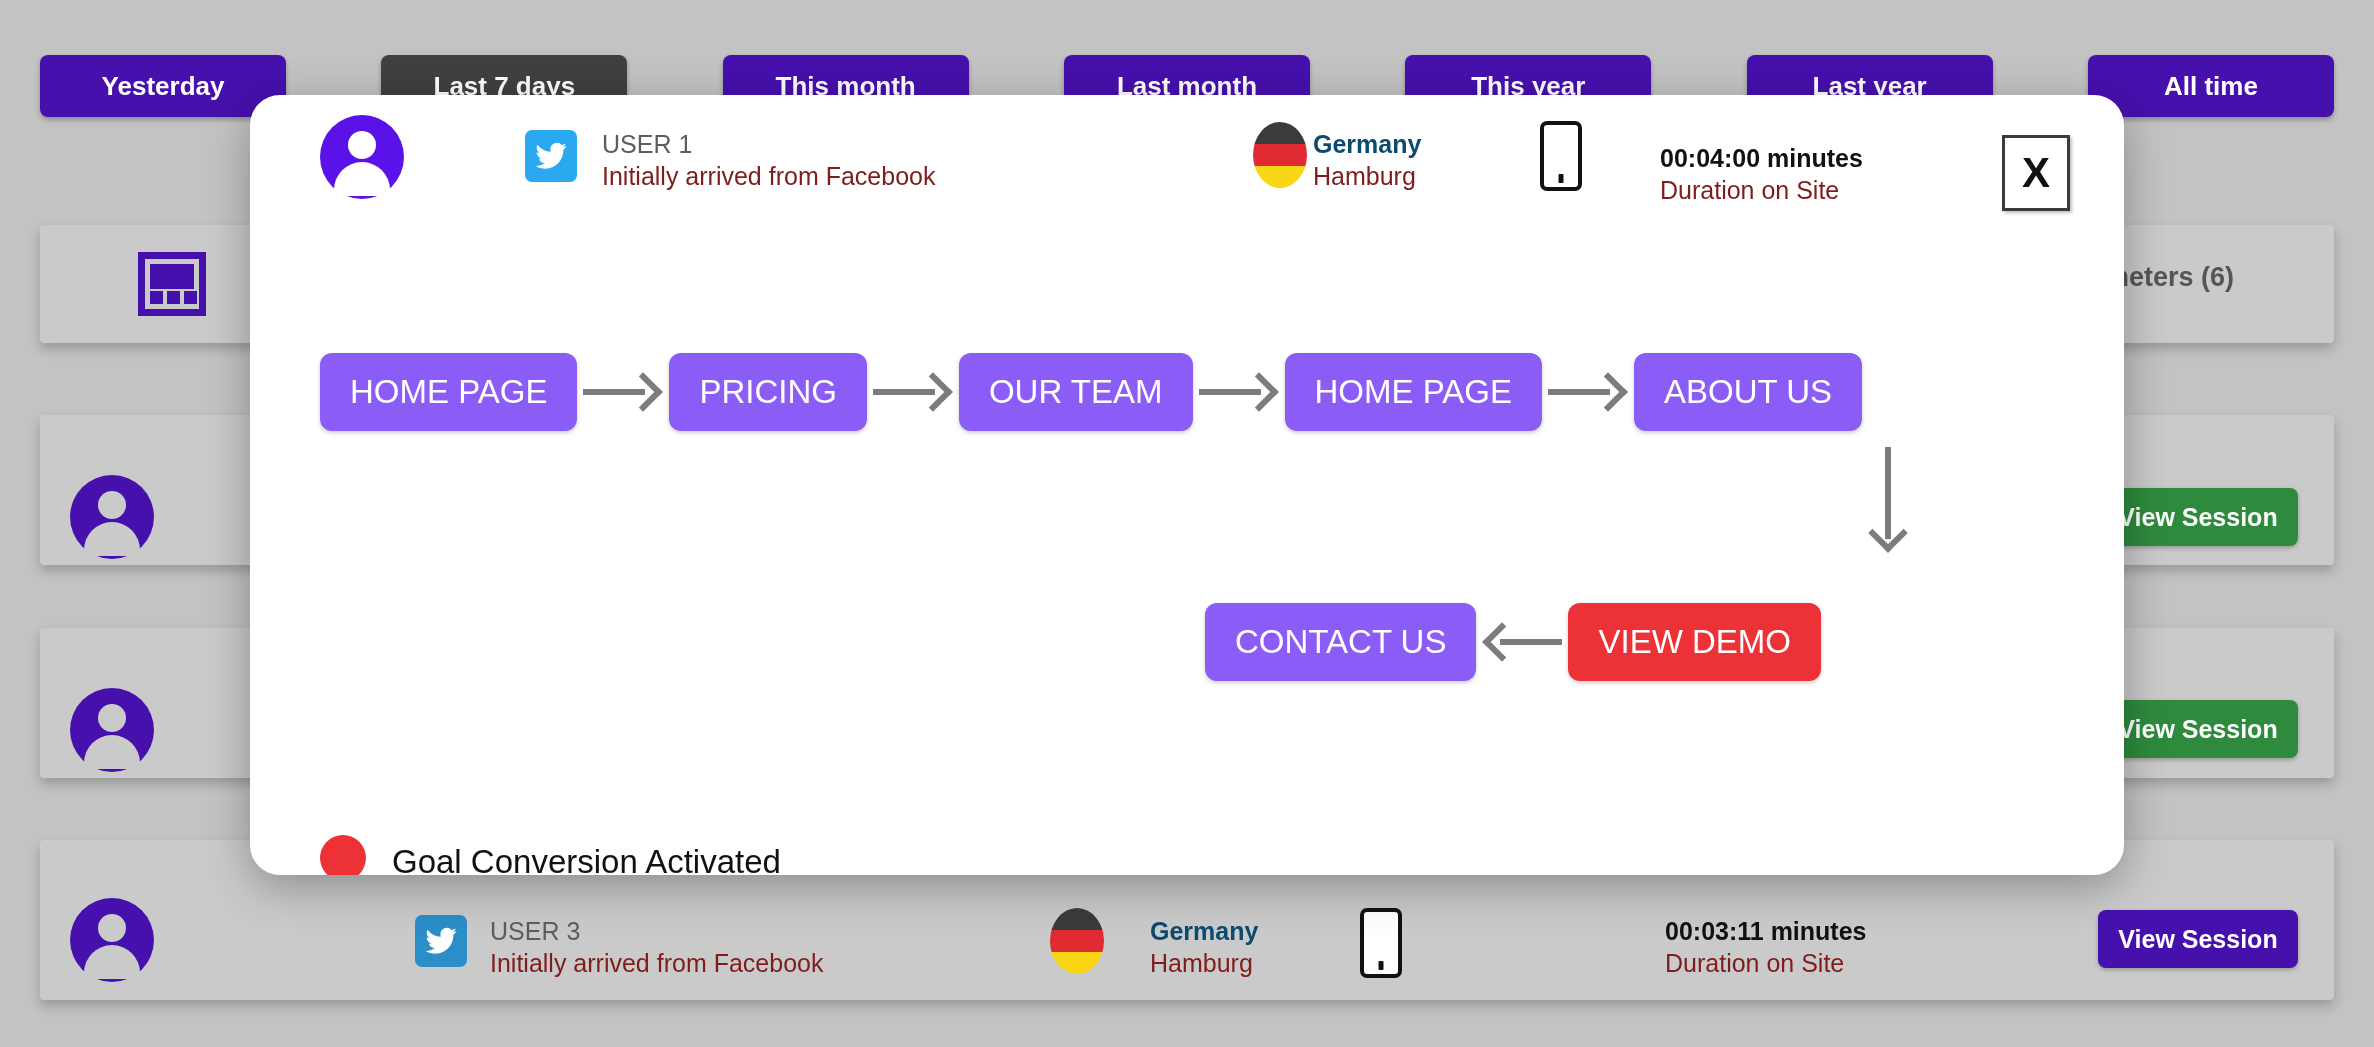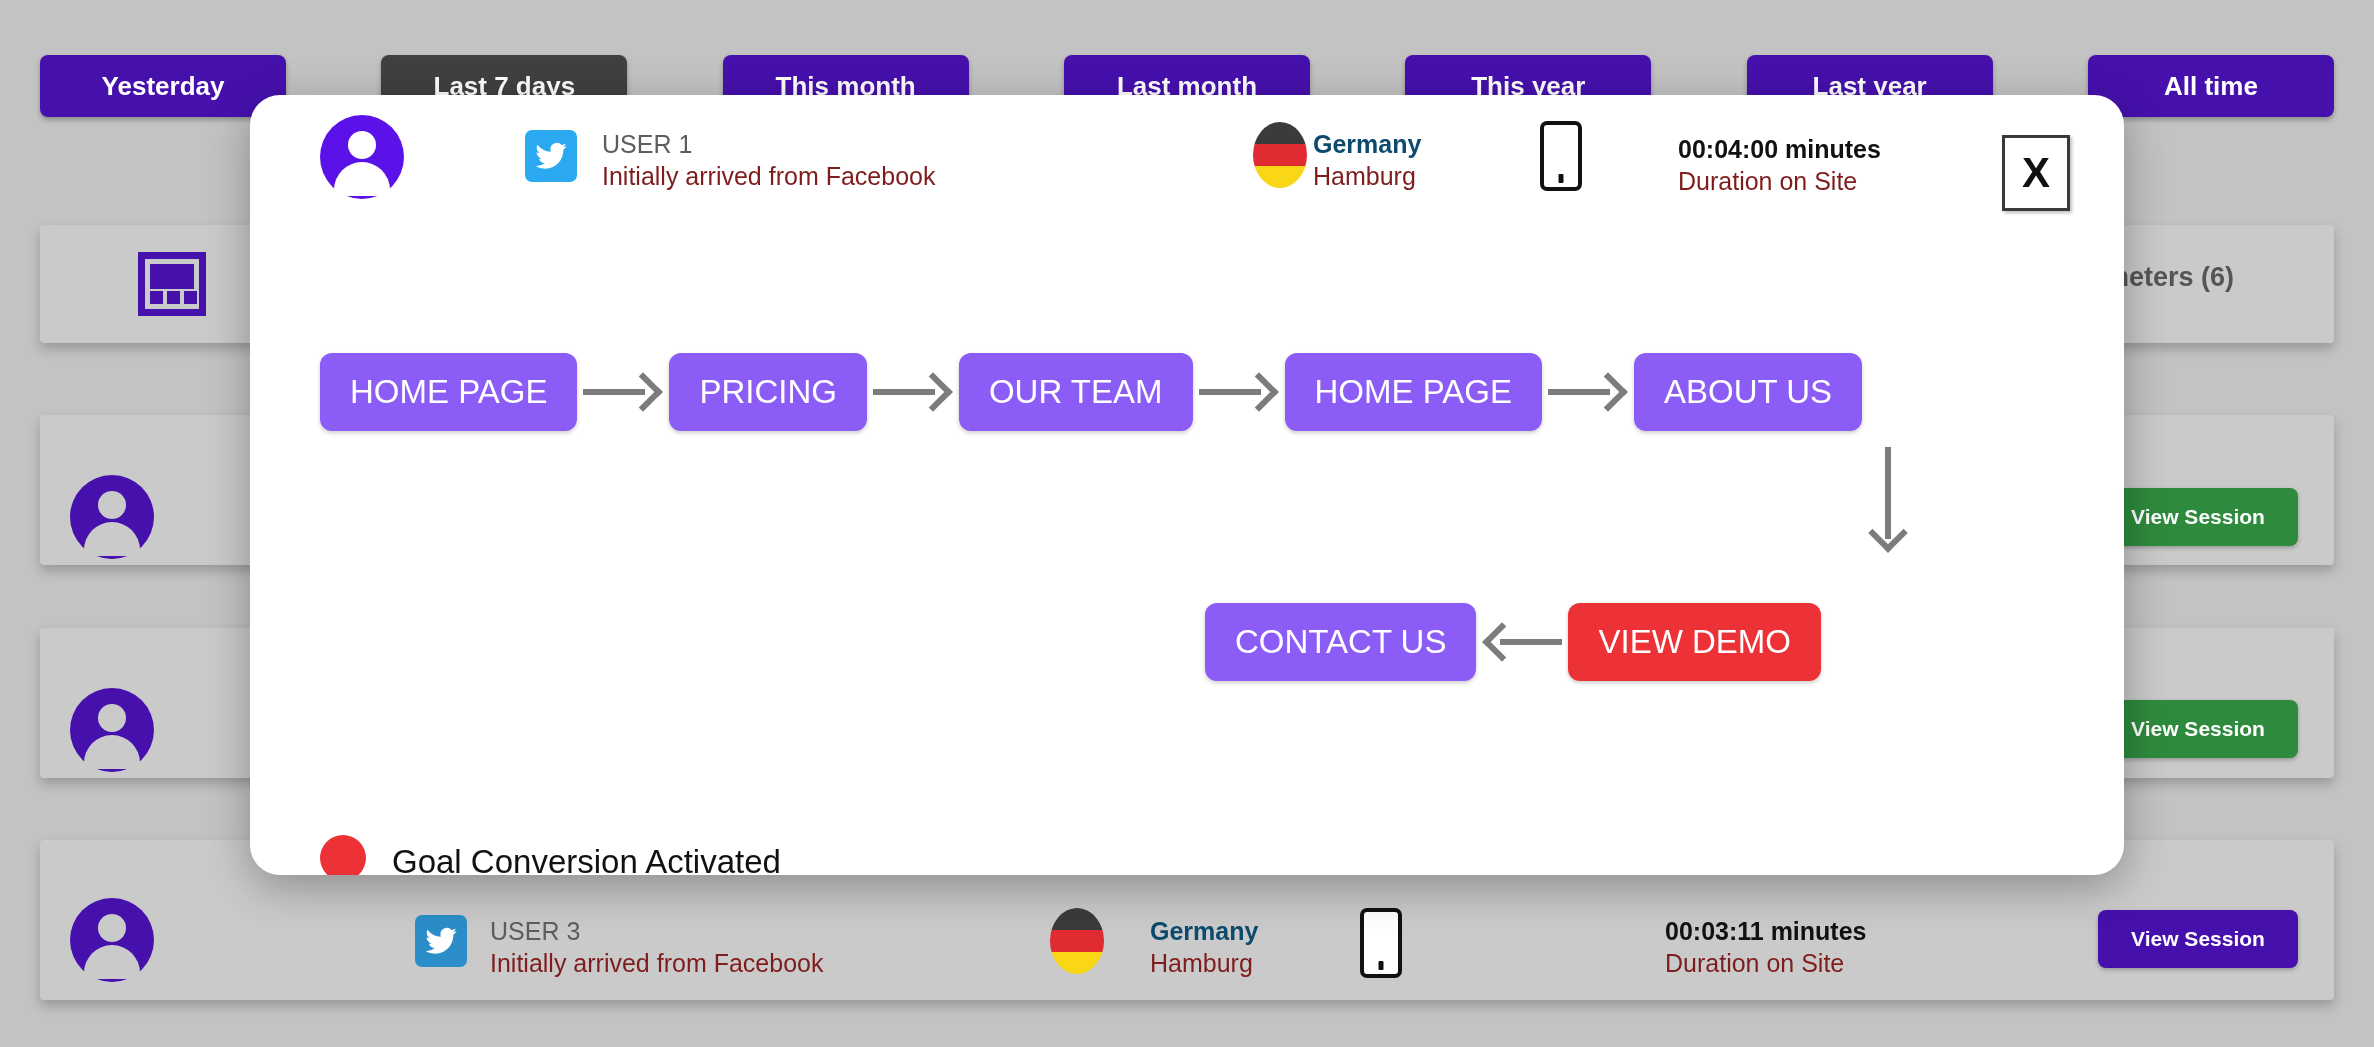--- a/index.html
+++ b/index.html
@@ -84,21 +84,21 @@
     border-radius:28px 28px 0 0;
     background:#cacaca;
   }
   #avatar-row-1{left:70px;top:475px;}
   #avatar-row-2{left:70px;top:688px;}
   #avatar-row-3{left:70px;top:898px;}
 
   .view-session-btn{
     position:absolute;left:2098px;width:200px;height:58px;
     border:none;border-radius:8px;
-    color:#fff;font-size:21px;font-weight:bold;
+    color:#fff;font-size:25px;font-weight:bold;
     font-family:"Liberation Sans", sans-serif;
     display:flex;align-items:center;justify-content:center;
     cursor:pointer;
     box-shadow:0 2px 4px rgba(0,0,0,.25);
   }
   #vs-row-1{top:488px;background:#2e8b3d;}
   #vs-row-2{top:700px;background:#2e8b3d;}
   #vs-row-3{top:910px;background:#4610ad;}
 
   
@@ -163,21 +163,21 @@
   #modal-avatar::after{
     content:"";position:absolute;left:50%;bottom:3px;transform:translateX(-50%);
     width:56px;height:34px;border-radius:28px 28px 0 0;background:#fff;
   }
 
   #modal-tw{position:absolute;left:275px;top:35px;}
   #modal-user{position:absolute;left:352px;top:33px;}
   #modal-flag{position:absolute;left:1003px;top:27px;}
   #modal-geo{position:absolute;left:1063px;top:33px;}
   #modal-phone{position:absolute;left:1290px;top:26px;}
-  #modal-dur{position:absolute;left:1410px;top:38px;margin-left:18px;}
+  #modal-dur{position:absolute;left:1410px;top:47px;}
   #modal-dur .l1{font-weight:bold;color:#111;}
 
   #close-btn{
     position:absolute;left:1752px;top:40px;
     width:68px;height:76px;
     background:#fff;border:3px solid #3a3a3a;
     font-size:42px;font-weight:bold;color:#111;
     font-family:"Liberation Sans", sans-serif;
     display:flex;align-items:center;justify-content:center;
     cursor:pointer;padding:0;

